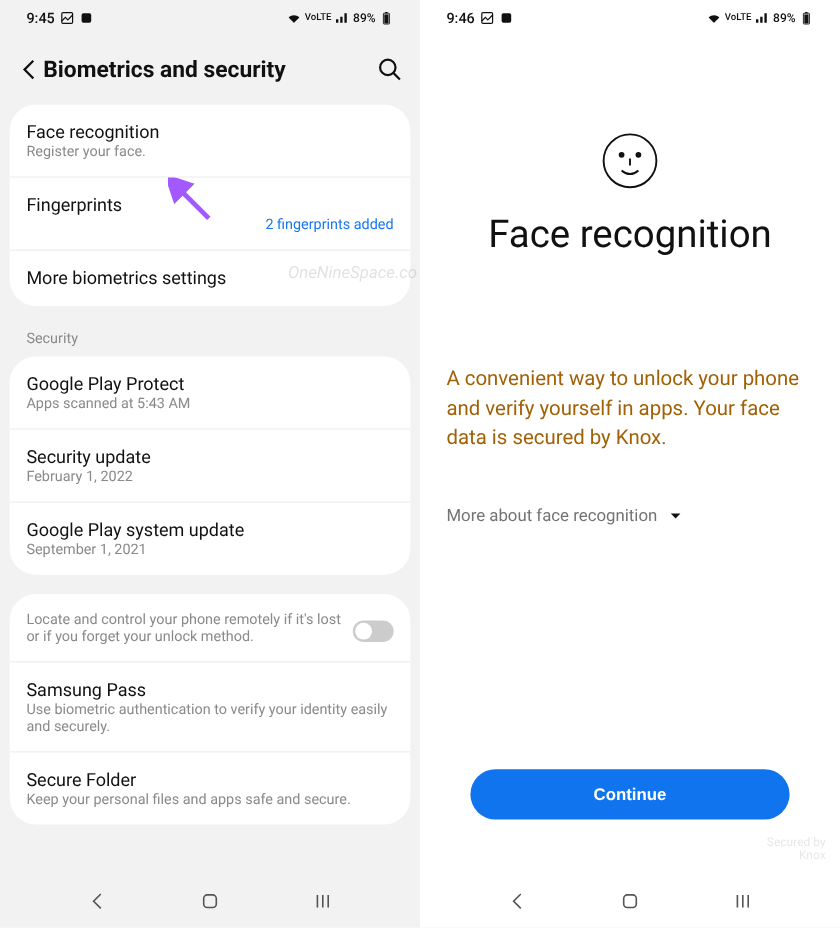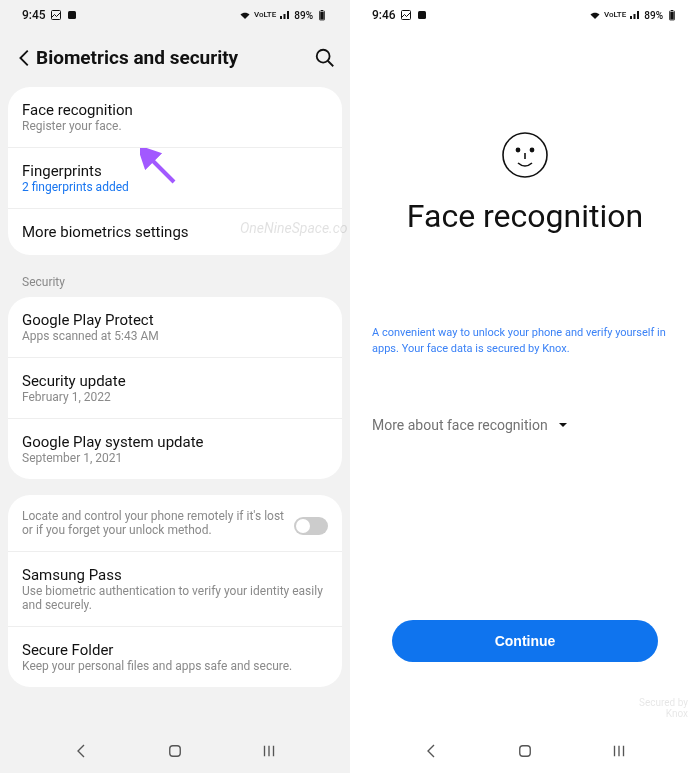--- a/index.html
+++ b/index.html
@@ -12,21 +12,21 @@
     overflow: hidden;
   }
   .phone {
     width: 350px;
     height: 773px;
     position: relative;
     display: flex;
     flex-direction: column;
   }
   .phone.left { background: #f2f2f2; }
-  .phone.right { background: #fff; gap: 21px; }
+  .phone.right { background: #fff; }
 
   
   .status-bar {
     height: 30px;
     display: flex;
     align-items: center;
     justify-content: space-between;
     padding: 0 22px;
     font-size: 12px;
     font-weight: 500;
@@ -66,21 +66,21 @@
   .list-item:last-child { border-bottom: none; }
   .item-title {
     font-size: 15px;
     color: #111;
   }
   .item-sub {
     font-size: 12px;
     color: #8a8a8a;
     margin-top: 0;
   }
-  .item-sub.link { color: #1976f0; }
+  .item-sub.link { color: #1976f0; text-align: right; }
   .section-label {
     font-size: 12px;
     color: #8a8a8a;
     padding: 20px 22px 8px 22px;
   }
   .row-with-toggle { display: flex; align-items: flex-start; }
   .row-text { flex: 1; }
   .toggle {
     width: 34px; height: 18px; border-radius: 10px; background: #ccc;
     position: relative; margin-top: 8px; flex-shrink: 0;
@@ -134,24 +134,24 @@
     margin: 80px auto 18px auto;
   }
   .face-title {
     font-size: 32px;
     font-weight: 400;
     text-align: center;
     color: #111;
     margin-bottom: 90px;
   }
   .face-desc {
-    font-size: 11px;
-    color: #3b82f6;
+    font-size: 17px;
+    color: #a16207;
     line-height: 1.45;
-    margin-bottom: 60px;
+    margin-bottom: 44px;
   }
   .expand-row {
     display: flex; align-items: center; gap: 10px;
     font-size: 14px; color: #737373; cursor: pointer;
   }
   .chev-down { width: 10px; height: 10px; }
   .continue-btn {
     background: #0f74ee;
     color: #fff;
     border: none;

